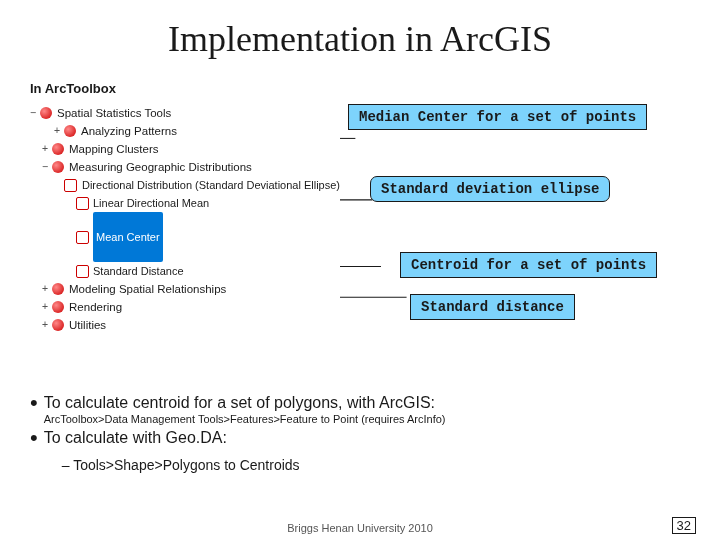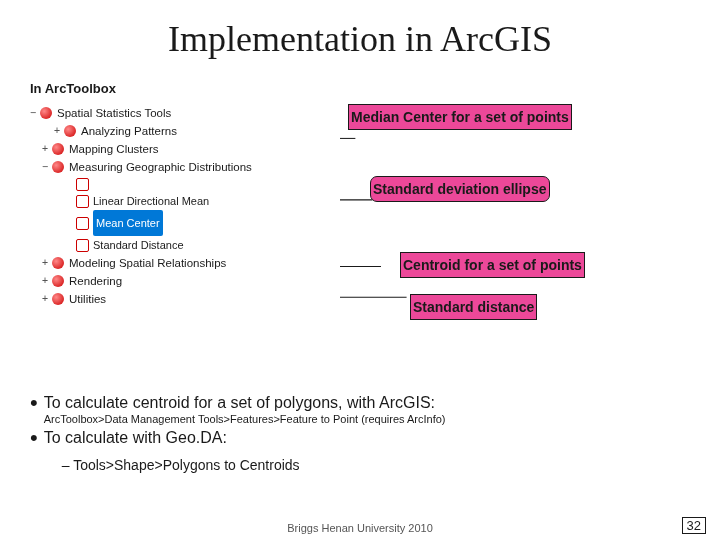--- a/index.html
+++ b/index.html
@@ -82,39 +82,40 @@
     .expand-plus {
       font-size: 10px;
       color: #555;
       margin-right: 2px;
       font-family: monospace;
     }
 
     .highlight-blue {
       background: #0078d7;
       color: #ffffff;
-      padding: 4px 3px;
+      padding: 16px 3px;
       border-radius: 2px;
     }
 
     
     .callout-area {
       position: relative;
       flex: 1;
     }
 
     .callout-box {
       position: absolute;
       border: 1.5px solid #1a1a1a;
-      background: #ec4899;
-      padding: 4px 2px;
+      background: #7dd3fc;
+      padding: 4px 10px;
       font-size: 15px;
       font-weight: bold;
       color: #1a1a1a;
       white-space: nowrap;
+      font-family: Liberation Mono, monospace;
     }
 
     
     .connector-svg {
       position: absolute;
       top: 0; left: 0;
       width: 100%;
       height: 100%;
       pointer-events: none;
     }
@@ -148,21 +149,21 @@
 
     .small-text {
       font-size: 11px;
       color: #1a1a1a;
       margin-top: 1px;
       margin-left: 0;
     }
 
     .page-number {
       position: absolute;
-      right: 14px;
+      right: 24px;
       bottom: 6px;
       font-size: 13px;
       color: #1a1a1a;
       border: 1px solid #1a1a1a;
       padding: 0 4px;
     }
 
     .footer-center {
       position: absolute;
       bottom: 6px;
@@ -239,20 +240,21 @@
         <span class="tree-text">Measuring Geographic Distributions</span>
       </div>
 
 
       <div class="tree-item">
         <span style="display:inline-block;width:36px;"></span>
         <span style="display:inline-block;width:8px;"></span>
         <span class="icon-box">
           <span class="icon-scatter"></span>
         </span>
+        <span class="tree-text-sm">Directional Distribution (Standard Deviational Ellipse)</span>
       </div>
 
       <div class="tree-item">
         <span style="display:inline-block;width:36px;"></span>
         <span style="display:inline-block;width:8px;"></span>
         <span class="icon-box">
           <span class="icon-scatter"></span>
         </span>
         <span class="tree-text-sm">Linear Directional Mean</span>
       </div>

